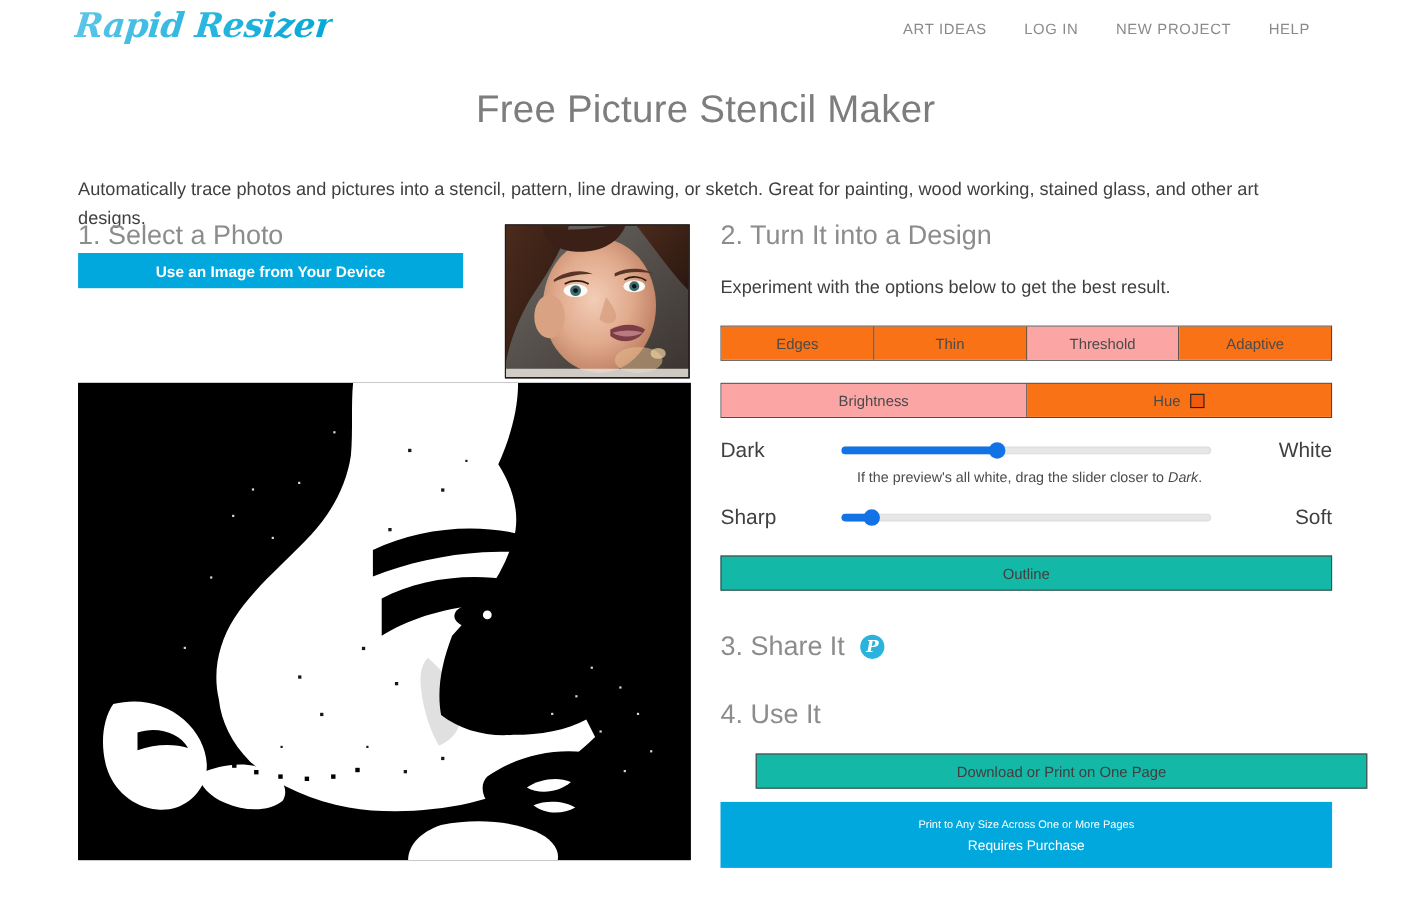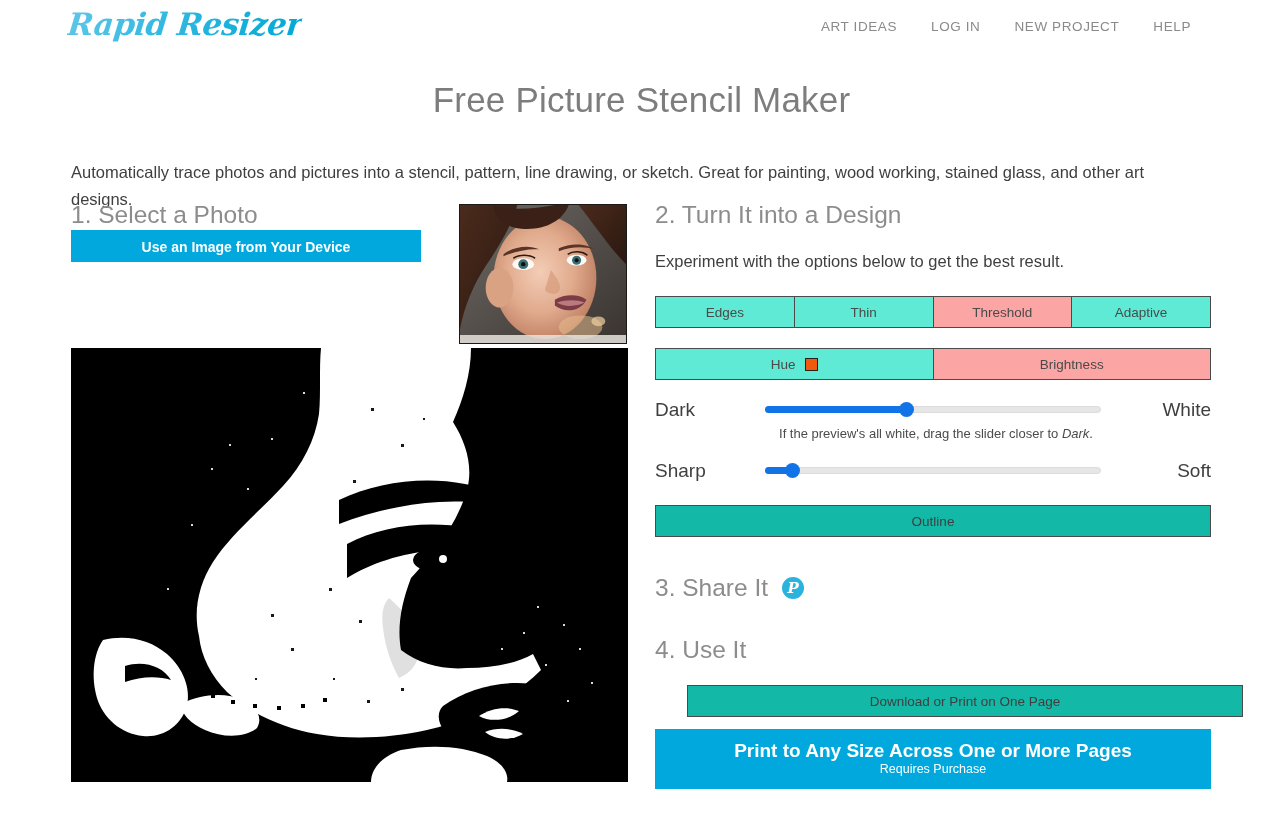--- a/index.html
+++ b/index.html
@@ -78,21 +78,21 @@
     overflow: hidden;
   }
   .preview svg { display:block; width: 100%; height: 100%; }
 
   
   .sub { font-size: 16.5px; color: #3f3f3f; margin-top: 22px; }
 
   .tabrow { display: flex; margin-top: 25px; border: 1px solid #4a4a4a; height: 32px; }
   .tabrow .tab {
     flex: 1 1 0; display: flex; align-items: center; justify-content: center;
-    font-size: 13.5px; color: #4a4a4a; background: #5eead4;
+    font-size: 13.5px; color: #4a4a4a; background: #f97316;
     border-right: 1px solid #4a4a4a; cursor: pointer; height: 100%;
   }
   .tabrow .tab:last-child { border-right: none; }
   .tabrow .tab.sel { background: #fca5a5; }
 
   .tabrow.two { margin-top: 20px; }
   .tabrow.two .tab { font-size: 13.5px; }
   .swatch {
     display: inline-block; width: 13px; height: 13px;
     background: #ef5a0c; border: 1px solid #222; margin-left: 9px;
@@ -138,21 +138,21 @@
     align-items: center; justify-content: center;
     font-family: "DejaVu Serif", serif; font-style: italic;
     font-size: 15px; font-weight: bold; cursor: pointer;
   }
 
   .btn-big {
     display: block; width: 100%; background: #00a8dd; border: none;
     color: #fff; text-align: center; padding: 12px 0 11px 0;
     cursor: pointer; margin-top: 12px;
   }
-  .btn-big .l1 { font-size: 19px; font-weight: 700; line-height: 19px; }
+  .btn-big .l1 { font-size: 10px; font-weight: 400; line-height: 19px; }
   .btn-big .l2 { font-size: 12.5px; line-height: 18px; }
 
   .sec3 { margin-top: 36px; }
   .sec4 { margin-top: 32px; }
   .dl { margin-top: 20px; margin-left: 32px; }
 </style>
 </head>
 <body>
 
 <div class="page">
@@ -309,25 +309,25 @@
     <div class="sub">Experiment with the options below to get the best result.</div>
 
     <div class="tabrow">
       <div class="tab">Edges</div>
       <div class="tab">Thin</div>
       <div class="tab sel">Threshold</div>
       <div class="tab">Adaptive</div>
     </div>
 
     <div class="tabrow two">
+      <div class="tab sel">Brightness</div>
       <div class="tab">
         <span>Hue</span>
         <span class="swatch" style="background: rgb(239, 90, 12);"></span>
       </div>
-      <div class="tab sel">Brightness</div>
     </div>
 
     <div class="sliderrow">
       <div class="slabel">Dark</div>
       <div class="track-wrap">
         <div class="track"></div>
         <div class="fill" id="fill-threshold" style="width: 42%;"></div>
         <div class="thumbdot" id="thumb-threshold" style="left: 42%;"></div>
       </div>
       <div class="slabel right">White</div>

